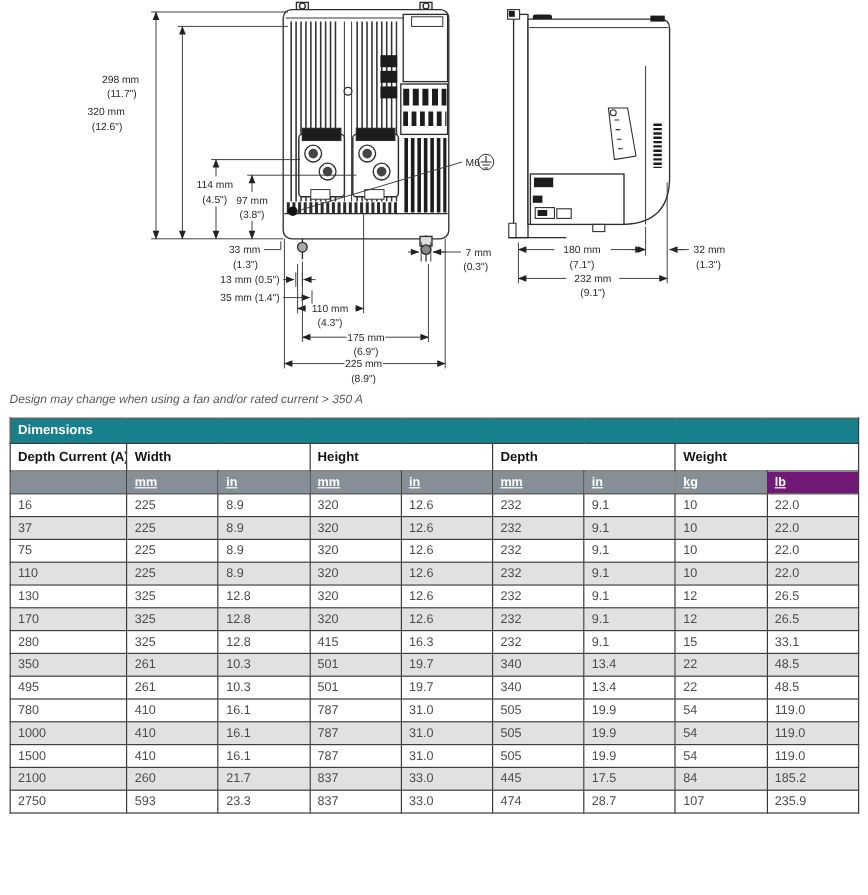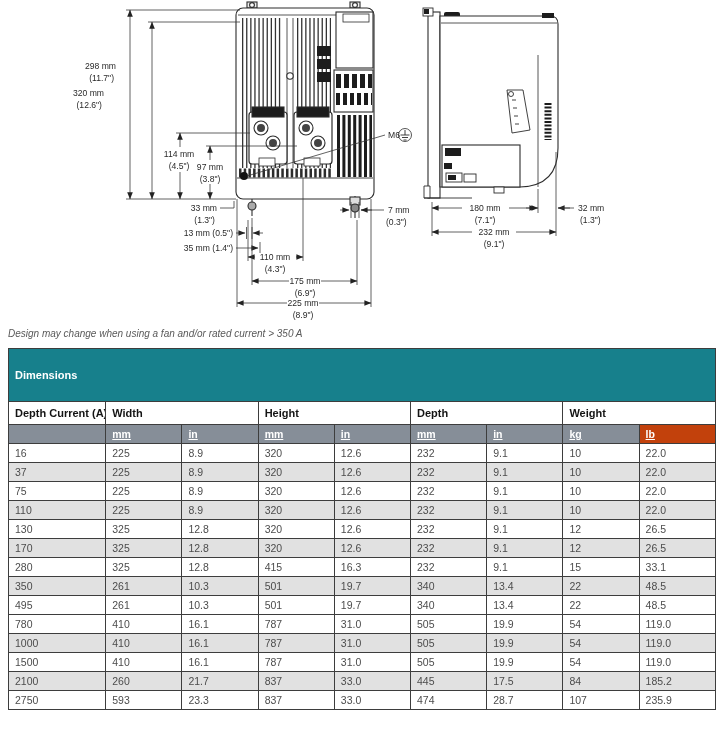--- a/index.html
+++ b/index.html
@@ -3,21 +3,21 @@
 <meta charset="utf-8">
 <style>
   html,body{margin:0;padding:0;background:#ffffff;}
   .page{width:723px;height:746px;background:#fff;font-family:"Liberation Sans",sans-serif;overflow:hidden;}
   .drawing{width:723px;}
   .drawing svg{display:block;}
   .drawing text{font-family:"Liberation Sans",sans-serif;font-size:8.6px;fill:#2a2a2a;}
   .note{margin:2px 0 9px 8px;font-size:10px;color:#595959;font-style:italic;}
   table.dims{border-collapse:collapse;table-layout:fixed;width:708px;margin-left:8px;font-size:10.5px;}
   table.dims th,table.dims td{border:1px solid #3d3d3d;padding:3px 6px;text-align:left;overflow:hidden;white-space:nowrap;}
-  tr.title-row th{color:#fff;font-size:11px;font-weight:bold;padding:20px 6px;border-bottom:1px solid #3d3d3d;}
+  tr.title-row th{color:#fff;font-size:11px;font-weight:bold;padding:4px 6px;border-bottom:1px solid #3d3d3d;}
   tr.group-row th{background:#fff;color:#141414;font-size:11px;font-weight:bold;padding:5px 6px;}
   tr.unit-row th{color:#fff;font-size:10.5px;font-weight:bold;padding:3px 6px;text-decoration:underline;}
   table.dims td{color:#4c4c4c;background:#fff;}
   table.dims tr.alt td{background:#e1e1e1;}
 </style>
 </head>
 <body>
 
 <div class="page">
 
@@ -237,21 +237,21 @@
       </tr>
       <tr class="unit-row">
         <th style="background: rgb(134, 142, 152);"></th>
         <th style="background: rgb(134, 142, 152);">mm</th>
         <th style="background: rgb(134, 142, 152);">in</th>
         <th style="background: rgb(134, 142, 152);">mm</th>
         <th style="background: rgb(134, 142, 152);">in</th>
         <th style="background: rgb(134, 142, 152);">mm</th>
         <th style="background: rgb(134, 142, 152);">in</th>
         <th style="background: rgb(134, 142, 152);">kg</th>
-        <th style="background: #c2410c;">lb</th>
+        <th style="background: #701a75;">lb</th>
       </tr>
     </thead>
     <tbody>
         <tr>
           <td>16</td>
           <td>225</td>
           <td>8.9</td>
           <td>320</td>
           <td>12.6</td>
           <td>232</td>

